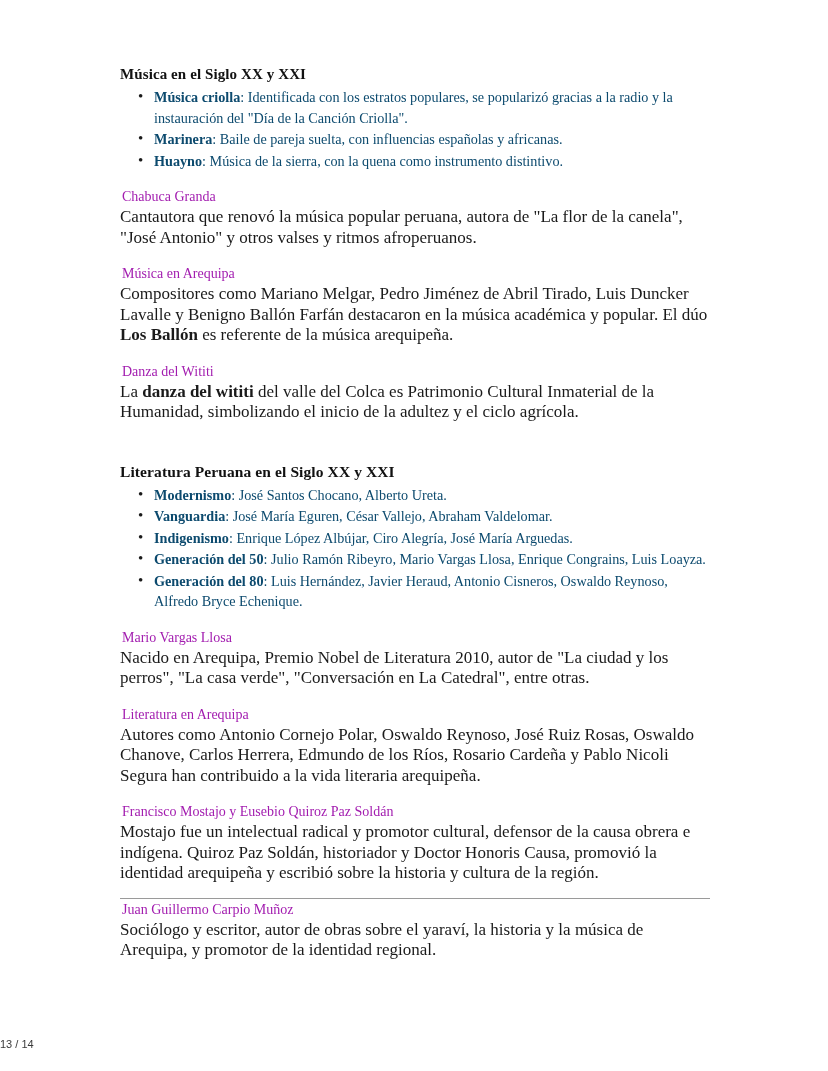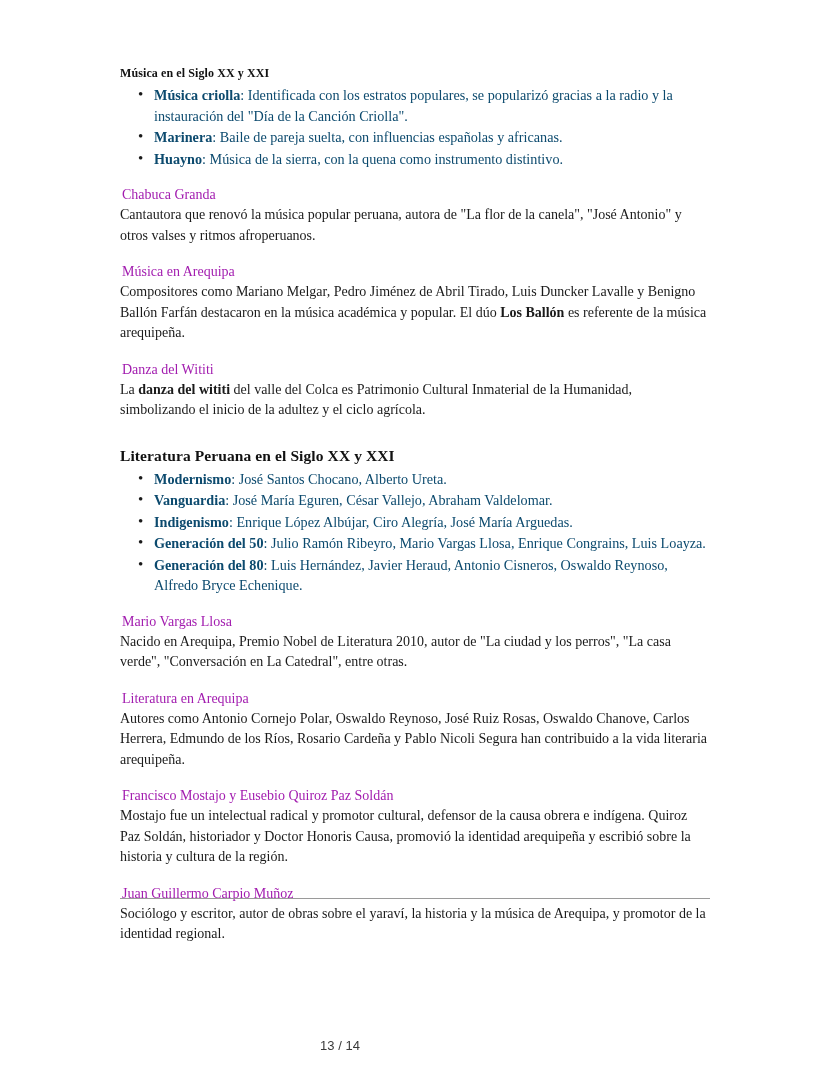--- a/index.html
+++ b/index.html
@@ -23,28 +23,28 @@
     background: #ffffff;
   }
   .content {
     position: absolute;
     left: 120px;
     top: 66px;
     width: 590px;
   }
   h2.section-title {
     font-family: "Liberation Serif", serif;
-    font-size: 12px;
+    font-size: 15px;
     font-weight: bold;
     margin: 0 0 4px 0;
     letter-spacing: 0.1px;
     color: #111;
   }
   h2.section-title.spaced {
-    margin-top: 26px;
+    margin-top: 40px;
     font-size: 15.5px;
   }
   ul.bullets {
     margin: 2px 0 0 0;
     padding-left: 34px;
     list-style: none;
   }
   ul.bullets li {
     position: relative;
     font-size: 14.2px;
@@ -64,41 +64,41 @@
     font-weight: bold;
   }
   h3.sub-title {
     font-family: "Liberation Serif", serif;
     font-size: 14px;
     font-weight: normal;
     margin: 18px 0 2px 2px;
     color: #a21caf;
   }
   p.para {
-    font-size: 14px;
+    font-size: 17px;
     line-height: 20.5px;
     margin: 0;
     color: #1a1a1a;
     text-align: left;
   }
   .divider {
     position: absolute;
     left: 120px;
     top: 898px;
     width: 590px;
     height: 1px;
     background: #9a9a9a;
   }
   .footer {
     position: absolute;
     left: 0;
     top: 1038px;
     width: 680px;
-    text-align: center;
-    font-size: 13px;
+    text-align: left;
+    font-size: 11px;
     font-family: "Liberation Sans", sans-serif;
     color: #3a3a3a;
   }
 </style>
 </head>
 <body>
 
 <div class="page">
 
   <div class="content">

